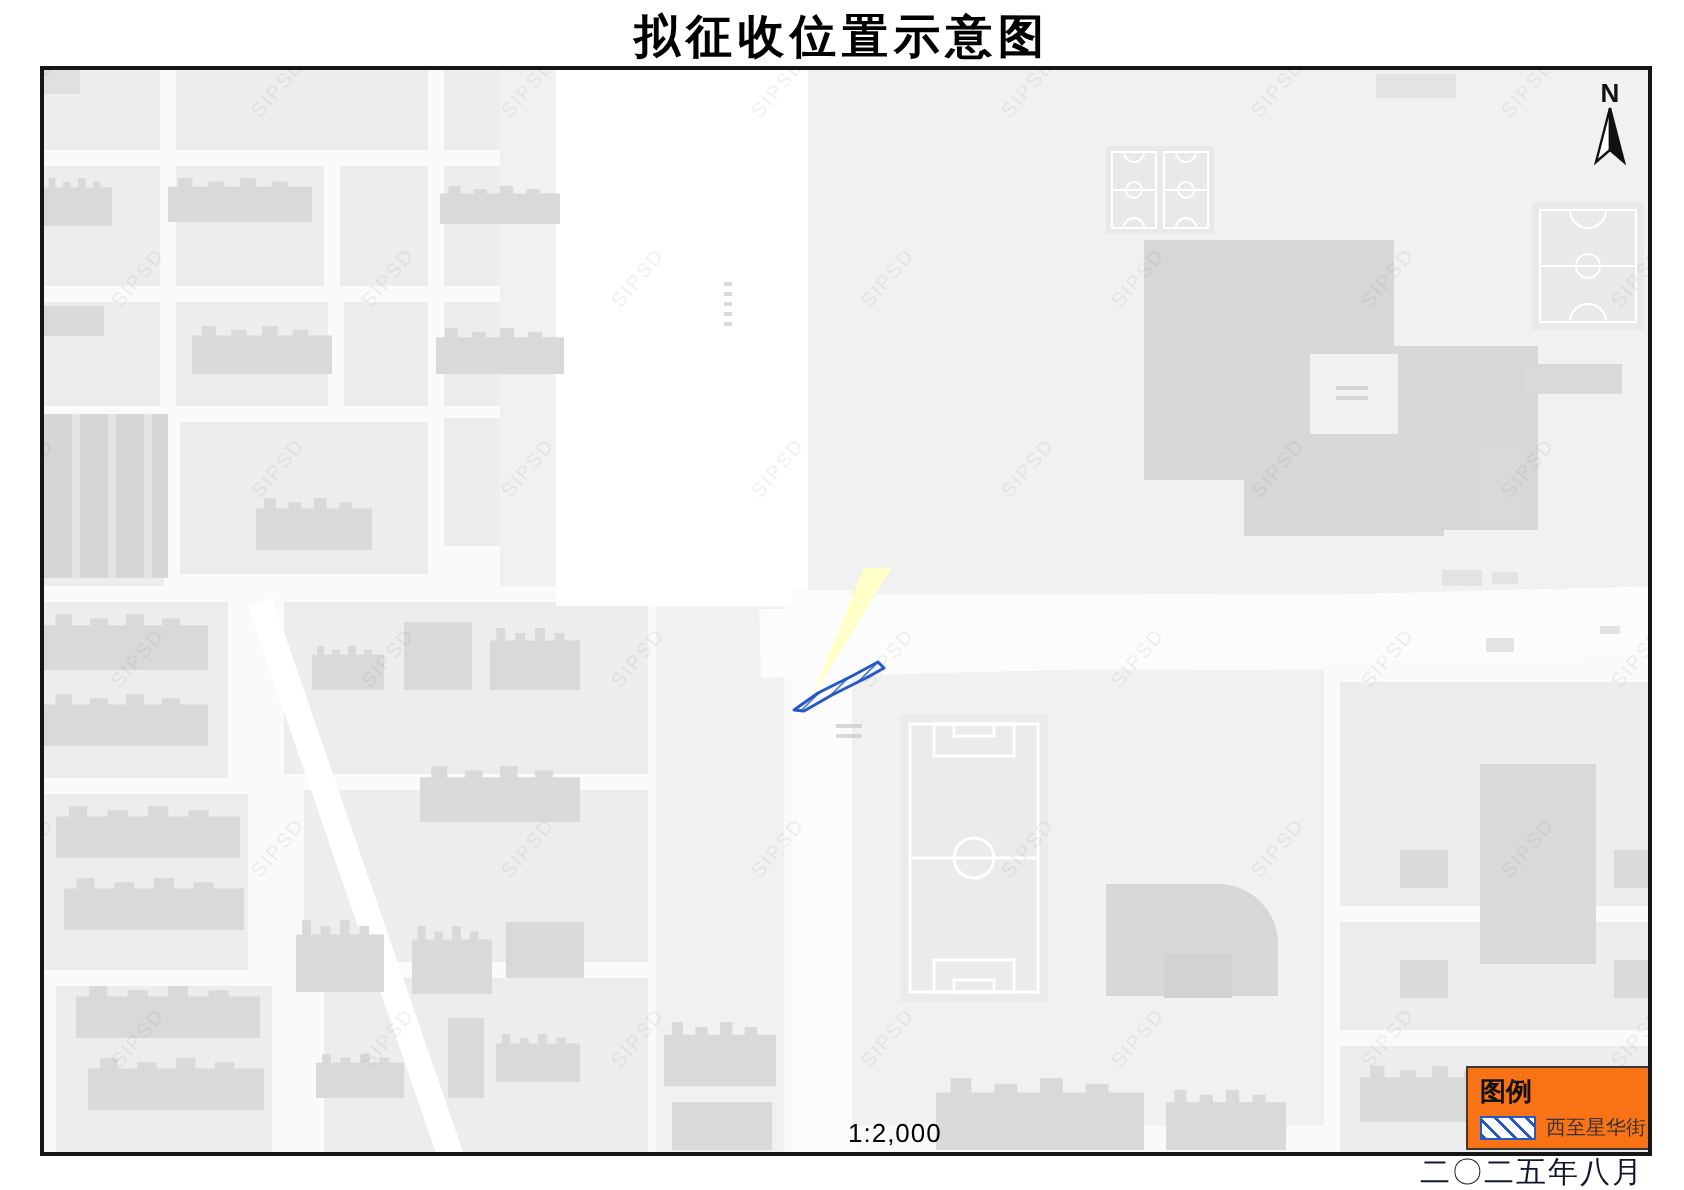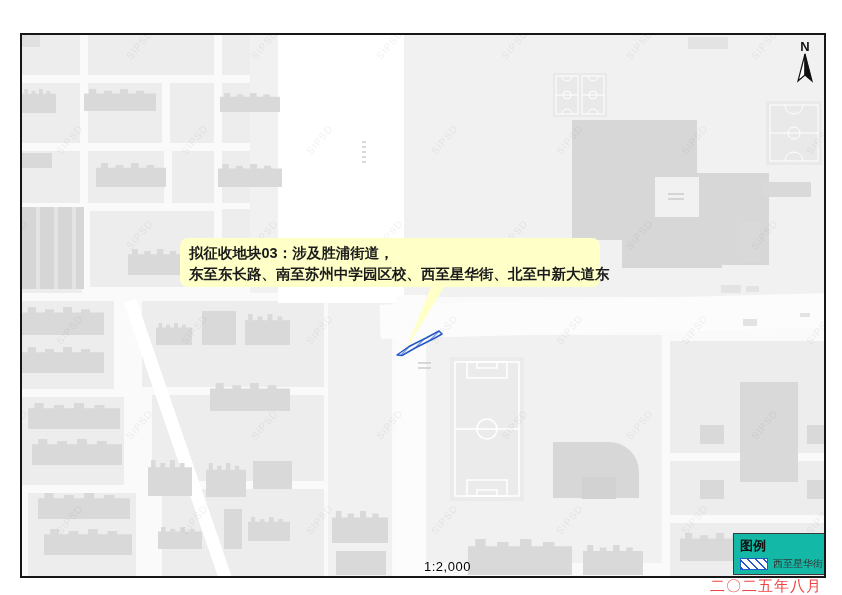--- a/index.html
+++ b/index.html
@@ -27,37 +27,38 @@
       color:rgba(90,90,90,0.09);font-family:"Liberation Sans",sans-serif;}
   .wedge{position:absolute;left:376px;top:246px;z-index:6;}
   .sliver{position:absolute;left:373px;top:290px;z-index:7;}
   .callout{position:absolute;left:158px;top:203px;width:420px;height:49px;background:#FFFFC8;
            border-radius:8px;z-index:8;padding:5px 0 0 9px;box-sizing:border-box;
            font-size:14.5px;font-weight:700;color:#1a1a1a;line-height:21px;white-space:nowrap;}
   .north{position:absolute;left:773px;top:5px;z-index:6;width:20px;text-align:center;}
   .north-n{font-size:13px;font-weight:700;color:#111;line-height:13px;}
   .scalebar{position:absolute;left:402px;top:524px;z-index:6;font-size:13px;color:#000;
             letter-spacing:.5px;}
-  .legend{position:absolute;left:711px;top:498px;width:93px;height:42px;background:#14b8a6;
+  .legend{position:absolute;left:711px;top:498px;width:93px;height:42px;background:#f97316;
           border:1.5px solid #3a3a3a;z-index:9;box-sizing:border-box;}
   .legend-title{font-size:13px;font-weight:700;color:#111;margin:3px 0 2px 6px;}
   .legend-row{display:flex;align-items:center;margin-left:6px;}
   .legend-swatch{display:inline-block;width:28px;height:12px;border:1.5px solid #2458C8;
                  background:repeating-linear-gradient(45deg,#2458C8 0 1.5px,transparent 1.5px 5.5px);
                  background-color:#fff;box-sizing:border-box;}
   .legend-label{font-size:10px;color:#333;margin-left:5px;
                 font-family:"Liberation Serif","DejaVu Serif",serif;}
-  .date{position:absolute;right:20px;top:577px;font-size:15px;color:#ef4444;letter-spacing:1px;
+  .date{position:absolute;right:20px;top:577px;font-size:15px;color:#0f172a;letter-spacing:1px;
         font-family:"Liberation Serif","DejaVu Serif",serif;}
 </style>
 </head>
 <body>
 
 <div class="page">
 
+  <div class="title">拟征收位置示意图</div>
 
   <div class="map">
 
     <div class="parcel" style="left:0;top:0;width:58px;height:40px"></div>
     <div class="parcel" style="left:66px;top:0;width:126px;height:40px"></div>
     <div class="parcel" style="left:200px;top:0;width:58px;height:40px"></div>
     <div class="parcel" style="left:0;top:48px;width:58px;height:60px"></div>
     <div class="parcel" style="left:66px;top:48px;width:74px;height:60px"></div>
     <div class="parcel" style="left:148px;top:48px;width:44px;height:60px"></div>
     <div class="parcel" style="left:200px;top:48px;width:58px;height:60px"></div>
@@ -234,24 +235,20 @@
 
     <svg class="sliver" width="56" height="36" viewBox="0 0 56 36">
       <defs>
         <pattern id="bh" width="5" height="5" patternUnits="userSpaceOnUse" patternTransform="rotate(45)">
           <line x1="0" y1="0" x2="0" y2="5" stroke="#2458C8" stroke-width="1.4"></line>
         </pattern>
       </defs>
       <path d="M2,30 L14,21.5 L31,13 L44,6 L47,9 L39,13.5 L21,22.5 L7,30.5 Z" fill="url(#bh)" stroke="#2458C8" stroke-width="1.5" stroke-linejoin="round"></path>
     </svg>
 
-    <div class="callout">
-      <div>拟征收地块03：涉及胜浦街道，</div>
-      <div>东至东长路、南至苏州中学园区校、西至星华街、北至中新大道东</div>
-    </div>
 
     <div class="north">
       <div class="north-n">N</div>
       <svg width="20" height="30" viewBox="0 0 20 30">
         <polygon points="10,1 3,28 10,22" fill="#FFFFFF" stroke="#111111" stroke-width="1.2"></polygon>
         <polygon points="10,1 17,28 10,22" fill="#111111" stroke="#111111" stroke-width="1.2"></polygon>
       </svg>
     </div>
 
     <div class="scalebar">1:2,000</div>

